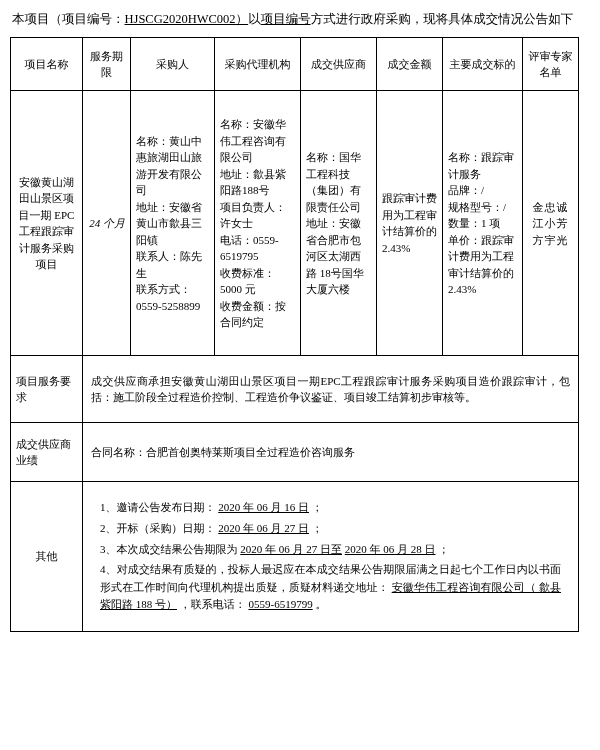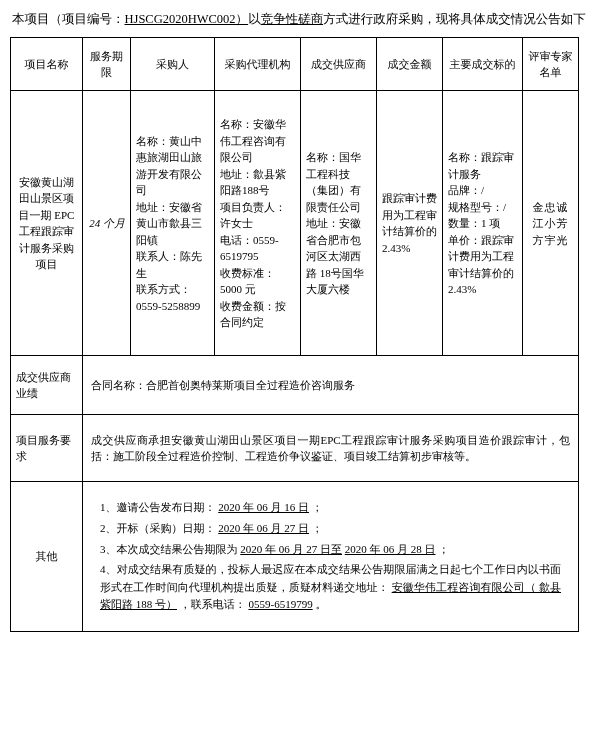--- a/index.html
+++ b/index.html
@@ -127,21 +127,21 @@
     line-height: 1.8;
     font-size: 11.5px;
   }
 </style>
 </head>
 <body>
 
 <div class="page">
 
   <div class="intro">
-    <span>本项目（项目编号：</span><span class="u">HJSCG2020HWC002）</span><span>以</span><span class="u">竞争性磋商</span><span>方式进行政府采购，现将具体成交情况公告如下</span>
+    <span>本项目（项目编号：</span><span class="u">HJSCG2020HWC002）</span><span>以</span><span class="u">项目编号</span><span>方式进行政府采购，现将具体成交情况公告如下</span>
   </div>
 
   <table class="main">
     <colgroup>
       <col style="width:72px">
       <col style="width:48px">
       <col style="width:84px">
       <col style="width:86px">
       <col style="width:76px">
       <col style="width:66px">
@@ -178,29 +178,29 @@
       <td class="bigcell" style="white-space:pre-line">名称：跟踪审计服务
 品牌：/
 规格型号：/
 数量：1 项
 单价：跟踪审计费用为工程审计结算价的 2.43%</td>
       <td class="expert" style="white-space:pre-line">金忠诚
 江小芳
 方宇光</td>
     </tr>
     <tr>
+      <td class="rowlabel" style="height:58px">项目服务要求</td>
+      <td colspan="7" class="cellw" style="padding:6px 8px">
+        <p class="para">成交供应商承担安徽黄山湖田山景区项目一期EPC工程跟踪审计服务采购项目造价跟踪审计，包括：施工阶段全过程造价控制、工程造价争议鉴证、项目竣工结算初步审核等。</p>
+      </td>
+    </tr>
+    <tr>
       <td class="rowlabel" style="height:50px">成交供应商业绩</td>
       <td colspan="7" class="cellw" style="padding:8px 8px">
         <p class="para">合同名称：合肥首创奥特莱斯项目全过程造价咨询服务</p>
-      </td>
-    </tr>
-    <tr>
-      <td class="rowlabel" style="height:58px">项目服务要求</td>
-      <td colspan="7" class="cellw" style="padding:6px 8px">
-        <p class="para">成交供应商承担安徽黄山湖田山景区项目一期EPC工程跟踪审计服务采购项目造价跟踪审计，包括：施工阶段全过程造价控制、工程造价争议鉴证、项目竣工结算初步审核等。</p>
       </td>
     </tr>
     <tr>
       <td class="rowlabel center" style="height:140px">其他</td>
       <td colspan="7" class="cellw" style="padding:8px 8px">
         <ul class="numlist">
           <li>
             <span>1、邀请公告发布日期：</span>
             <span class="ul">2020 年 06 月 16 日</span>
             <span>；</span>

